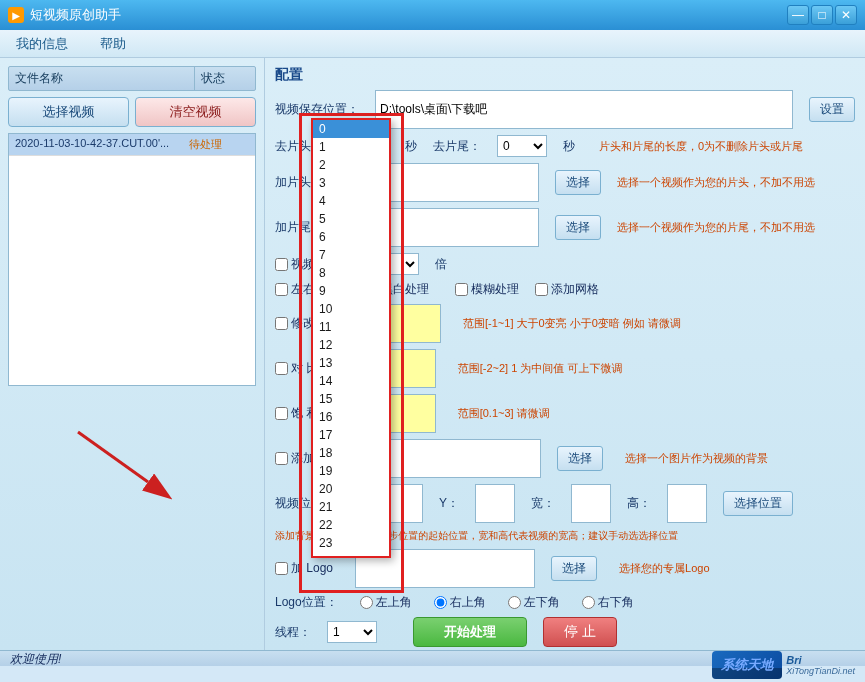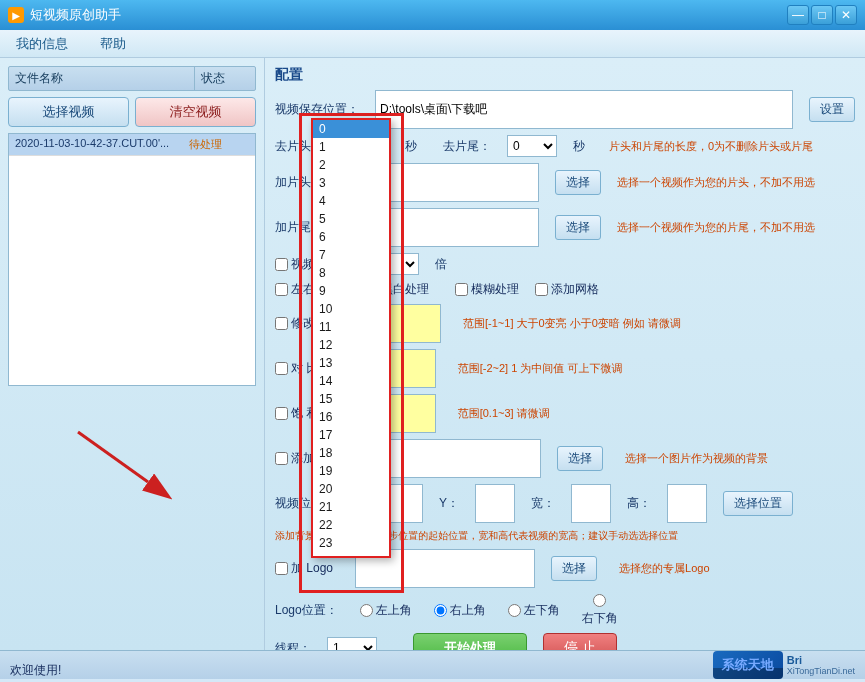--- a/index.html
+++ b/index.html
@@ -232,29 +232,30 @@
       left: 34px;
       width: 105px;
       height: 480px;
       border: 3px solid #e02020;
       z-index: 50;
       pointer-events: none;
     }
 
     
     #status-bar {
-      height: 29px;
+      height: 16px;
       background: linear-gradient(to bottom, #c8dff0, #b5d0e8);
       border-top: 1px solid #90b8d0;
       display: flex;
-      align-items: flex-end;
+      align-items: flex-start;
       padding: 0 10px;
       font-size: 12px;
       color: #1a3060;
       justify-content: space-between;
+      font-style: italic;
     }
 
     #logo-area {
       display: flex;
       align-items: center;
       gap: 4px;
     }
     .logo-box {
       width: 70px; height: 28px;
       background: linear-gradient(135deg, #1a6abf, #0a4a9f);
@@ -364,21 +365,21 @@
       <input type="text" class="text-input path-input" value="D:\tools\桌面\下载吧" style="">
       <button class="btn-small">设置</button>
     </div>
 
     <div class="config-row">
       <span>去片头：</span>
       <select style="width:50px;">
         <option>0</option>
       </select>
       <span>秒</span>
-      <span style="margin-left:10px;">去片尾：</span>
+      <span style="">去片尾：</span>
       <select style="width:50px;">
         <option>0</option>
       </select>
       <span>秒</span>
       <span class="hint-text" style="margin-left:8px;">片头和片尾的长度，0为不删除片头或片尾</span>
     </div>
 
     <div class="config-row">
       <span>加片头：</span>
       <input type="text" class="text-input" style="width: 200px;">
@@ -494,21 +495,21 @@
         <span>左上角</span>
       </label>
       <label class="checkbox-label" style="margin-left:6px;">
         <input type="radio" name="logo-pos" checked="" style="">
         <span>右上角</span>
       </label>
       <label class="checkbox-label" style="margin-left:6px;">
         <input type="radio" name="logo-pos" style="">
         <span>左下角</span>
       </label>
-      <label class="checkbox-label" style="margin-left:6px;flex-direction:column;">
+      <label class="checkbox-label" style="margin-left:6px;">
         <input type="radio" name="logo-pos" style="">
         <span>右下角</span>
       </label>
     </div>
 
     <div class="config-row">
       <span>线程：</span>
       <select style="width:50px;">
         <option>1</option><option>2</option><option>4</option>
       </select>

